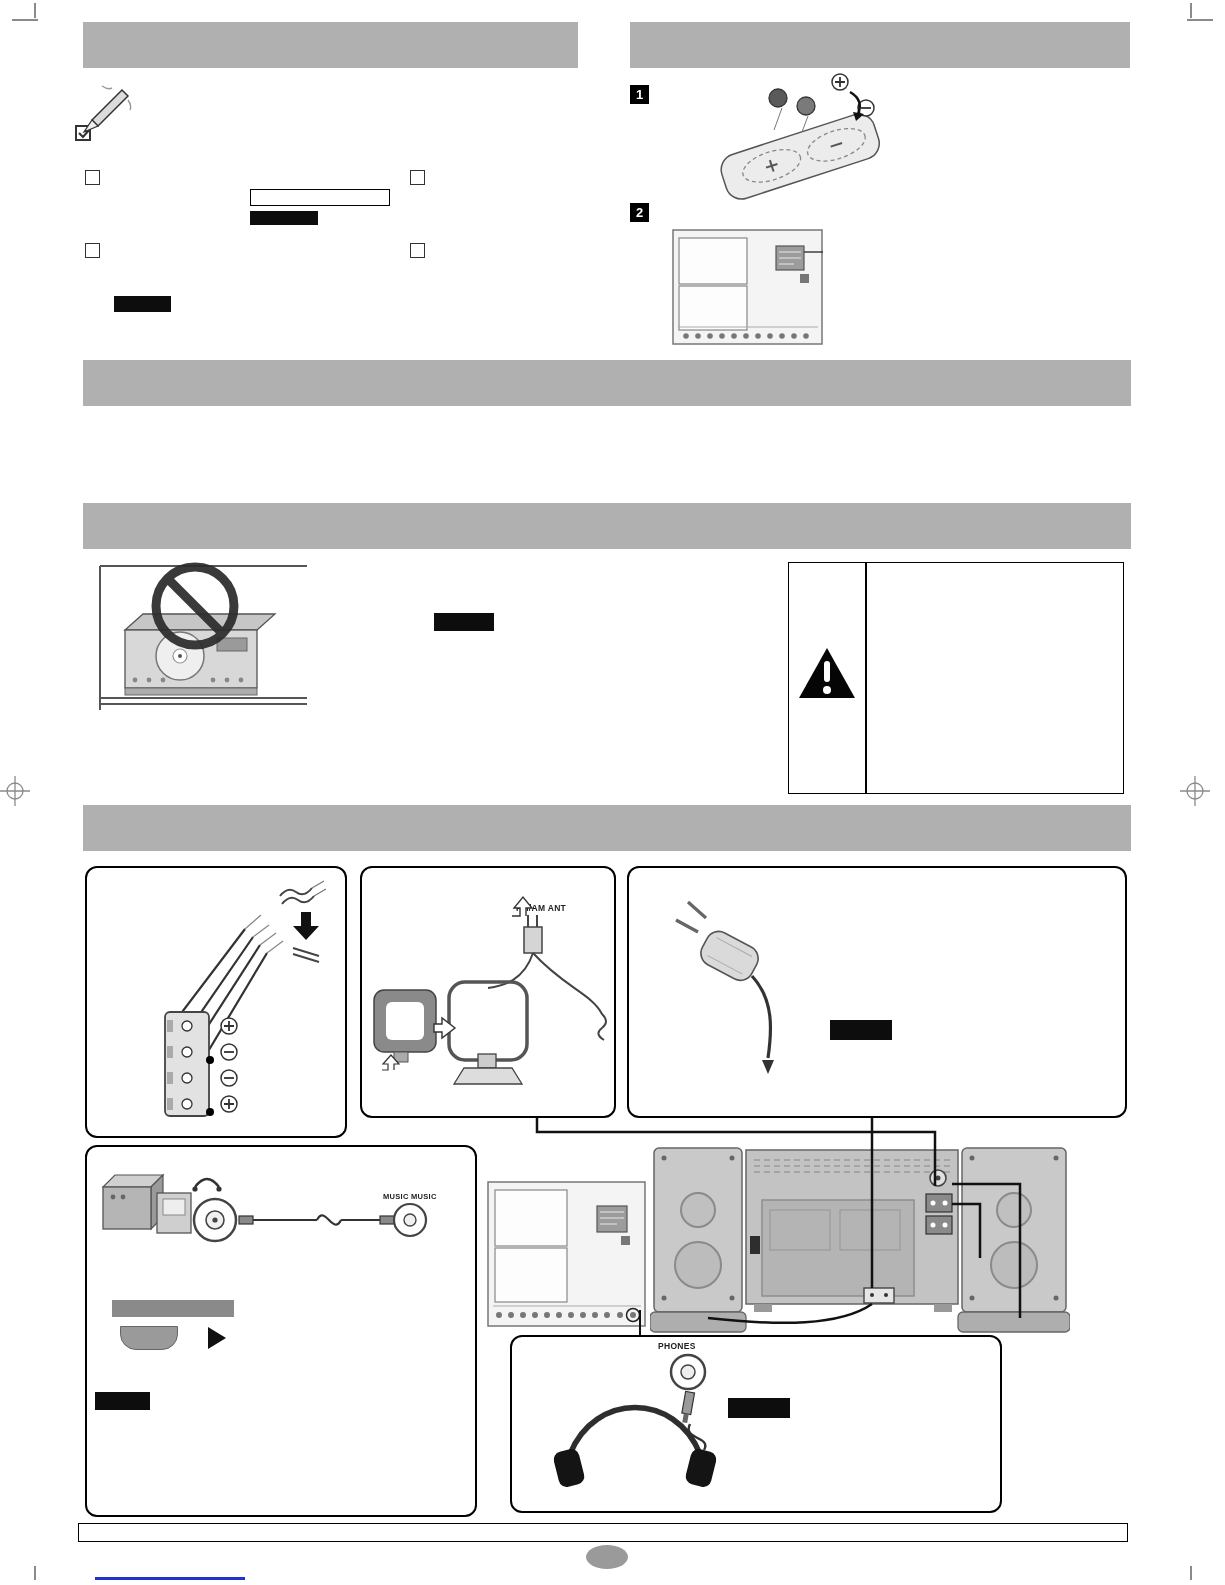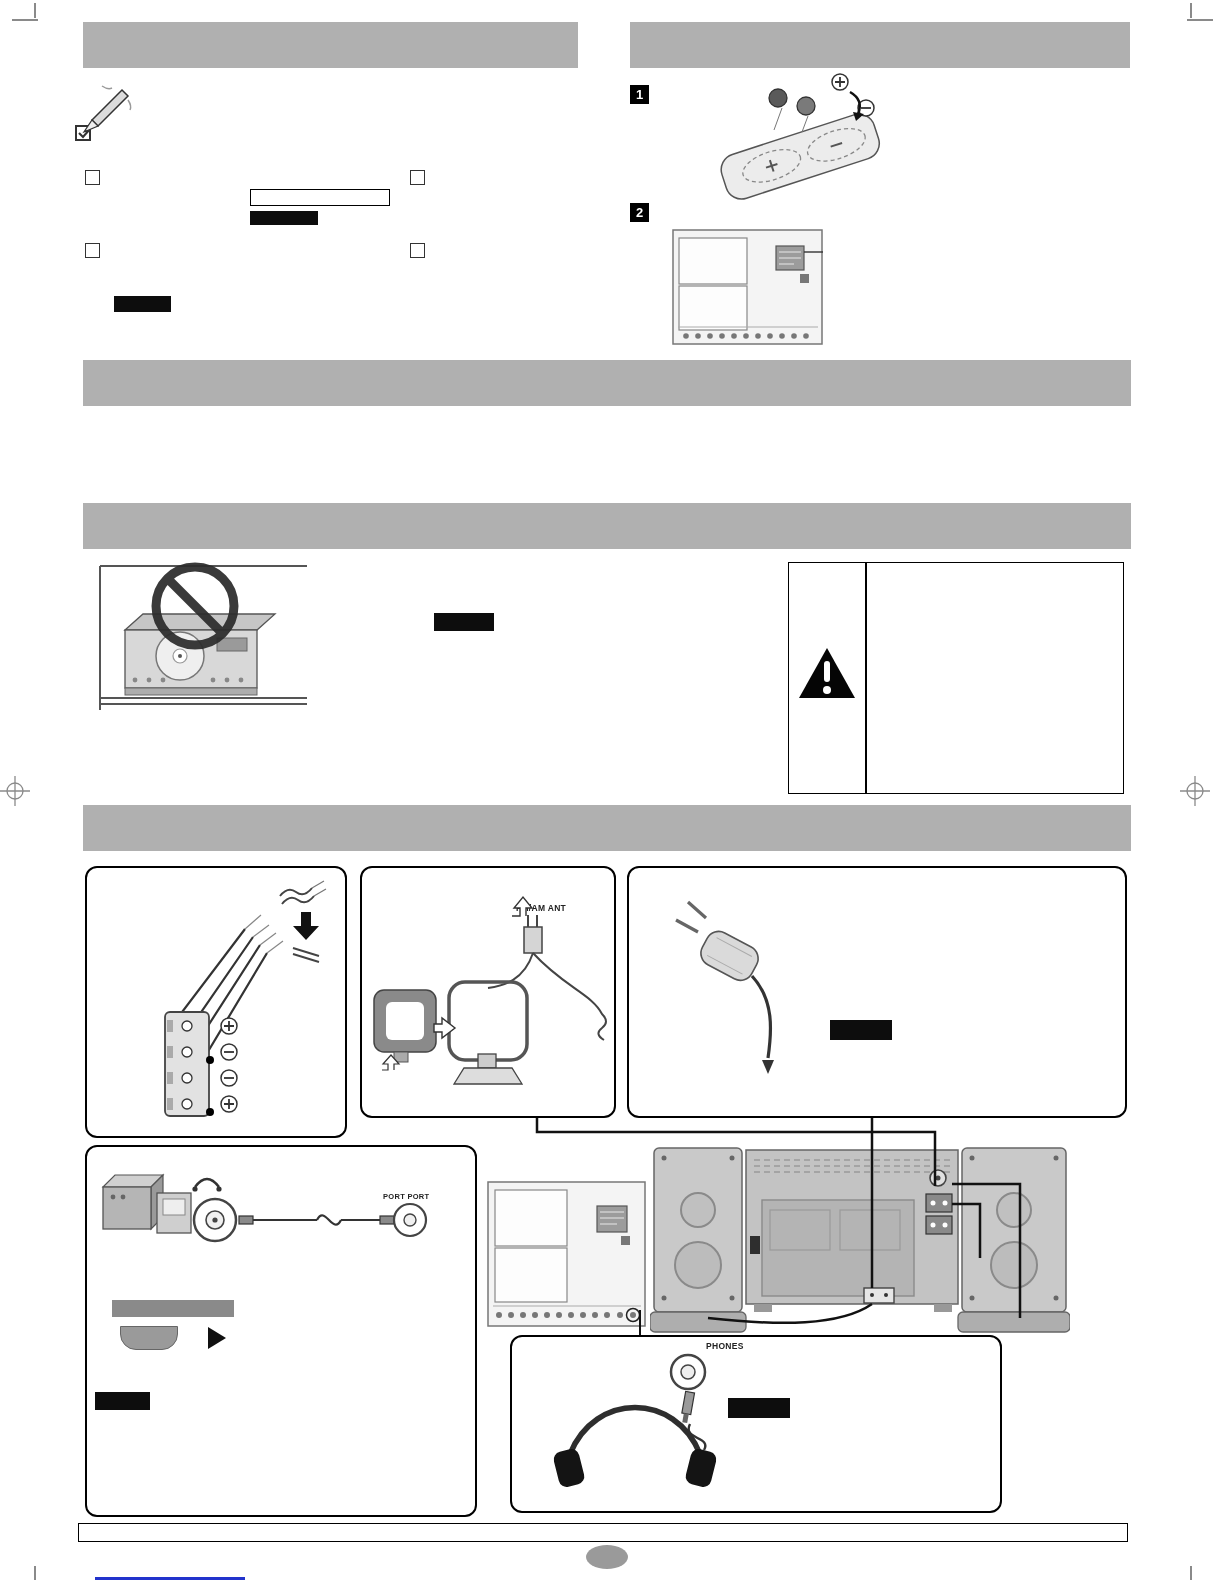--- a/index.html
+++ b/index.html
@@ -205,21 +205,21 @@
       <rect x="62" y="58" width="56" height="36" rx="13" fill="#dadada" stroke="#555" stroke-width="1.6"></rect>
       <path d="M70 66 H110 M70 86 H110" stroke="#aaa" stroke-width="1"></path>
     </g>
     <path d="M58 52 l-22 -12 M66 38 l-18 -16" stroke="#666" stroke-width="3.2"></path>
     <path d="M112 96 C134 120, 132 150, 128 178" fill="none" stroke="#333" stroke-width="3.2"></path>
     <polygon points="122,180 134,180 128,194" fill="#333"></polygon>
   </svg>
   <div class="abs noteblk" style="left:830px;top:1020px;width:62px;height:20px;"></div>
 
   <div class="abs rbox" style="left:85px;top:1145px;width:392px;height:372px;"></div>
-  <div class="abs tinylbl" style="left:383px;top:1192px;font-size:7.5px;">PORT PORT</div>
+  <div class="abs tinylbl" style="left:383px;top:1192px;font-size:7.5px;">MUSIC MUSIC</div>
   <svg class="abs" style="left:95px;top:1165px;" width="372" height="112" viewBox="0 0 372 112">
     <polygon points="8,22 20,10 68,10 56,22" fill="#d0d0d0" stroke="#555" stroke-width="1.2"></polygon>
     <polygon points="56,22 68,10 68,52 56,64" fill="#9a9a9a" stroke="#555" stroke-width="1.2"></polygon>
     <rect x="8" y="22" width="48" height="42" fill="#b5b5b5" stroke="#555" stroke-width="1.3"></rect>
     <circle cx="18" cy="32" r="2.4" fill="#666"></circle>
       <circle cx="28" cy="32" r="2.4" fill="#666"></circle>
     <rect x="62" y="28" width="34" height="40" fill="#cfcfcf" stroke="#555" stroke-width="1.3"></rect>
     <rect x="68" y="34" width="22" height="16" fill="#eee" stroke="#888" stroke-width="1"></rect>
     <path d="M100 22 q12 -16 24 0" fill="none" stroke="#333" stroke-width="2.4"></path>
     <circle cx="100" cy="24" r="2.6" fill="#333"></circle>
@@ -312,21 +312,21 @@
   <svg class="abs" style="left:480px;top:1108px;pointer-events:none;" width="660" height="262" viewBox="0 0 660 262">
     <path d="M57 10 V24 H455 V78" fill="none" stroke="#111" stroke-width="2.5"></path>
     <path d="M392 10 V180" fill="none" stroke="#111" stroke-width="2.5"></path>
     <path d="M392 196 C360 218, 300 218, 228 210" fill="none" stroke="#111" stroke-width="2.5"></path>
     <path d="M472 76 H540 V210" fill="none" stroke="#111" stroke-width="2.5"></path>
     <path d="M472 96 H500 V150" fill="none" stroke="#111" stroke-width="2.5"></path>
     <path d="M160 202 V227" fill="none" stroke="#111" stroke-width="2"></path>
   </svg>
 
   <div class="abs rbox" style="left:510px;top:1335px;width:492px;height:178px;"></div>
-  <div class="abs tinylbl" style="left:658px;top:1341px;margin-left:48px;">PHONES</div>
+  <div class="abs tinylbl" style="left:658px;top:1341px;">PHONES</div>
   <svg class="abs" style="left:530px;top:1352px;" width="300" height="158" viewBox="0 0 300 158">
     <circle cx="158" cy="20" r="17" fill="#fff" stroke="#444" stroke-width="2.5"></circle>
     <circle cx="158" cy="20" r="7" fill="#eee" stroke="#444" stroke-width="1.5"></circle>
     <g transform="rotate(10 158 55)">
       <rect x="153" y="40" width="9" height="22" fill="#9a9a9a" stroke="#333" stroke-width="1.2"></rect>
       <rect x="155" y="62" width="5" height="9" fill="#666"></rect>
     </g>
     <path d="M160 72 C152 88, 182 84, 174 98" fill="none" stroke="#333" stroke-width="2.4"></path>
     <path d="M40 102 C65 40, 145 40, 170 102" fill="none" stroke="#2e2e2e" stroke-width="5.5"></path>
     <g transform="rotate(-14 39 116)">

